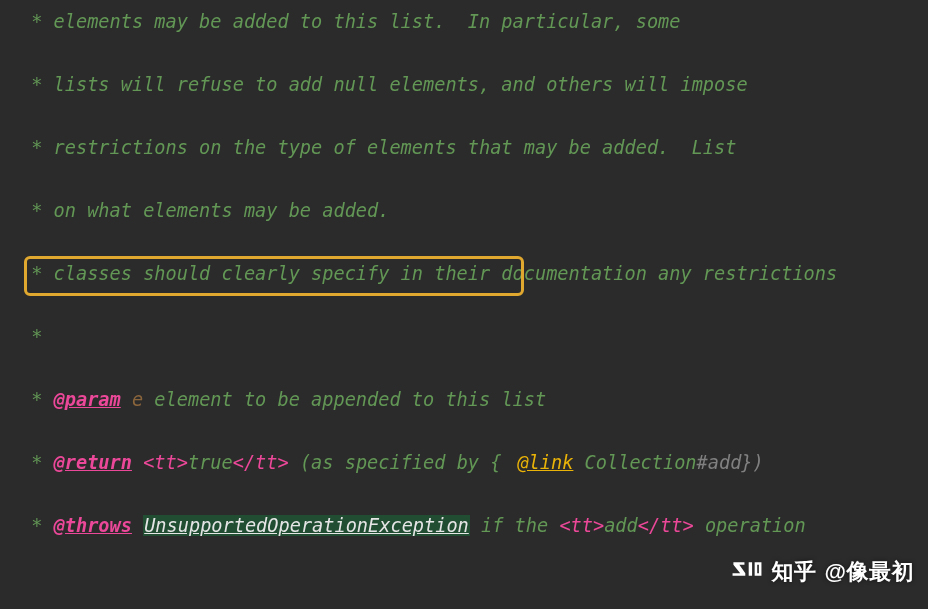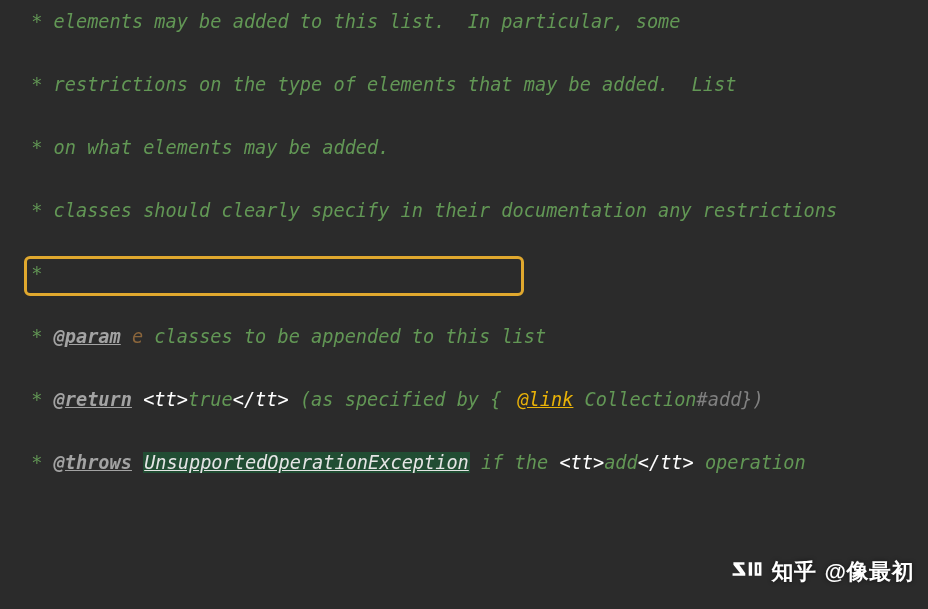--- a/index.html
+++ b/index.html
@@ -16,23 +16,23 @@
     padding: 6px 0 0 0;
     font-family: "Menlo", "Consolas", "DejaVu Sans Mono", monospace;
     font-style: italic;
     font-size: 18.6px;
     line-height: 31.5px;
     color: #6a9955;
     white-space: pre;
   }
   .line { display: block; padding-left: 20px; position: relative; }
   .c  { color: #629755; } 
-  .tg { color: #a3a3a3; font-weight: bold; text-decoration: underline; }
+  .tg { color: #ec4899; font-weight: bold; text-decoration: underline; }
   .pn { color: #8a653b; font-style: italic; } 
-  .tt { color: #ffffff; }
+  .tt { color: #ec4899; }
   .lk { color: #eab308; font-weight: normal; text-decoration: underline; margin-left: 16px; } 
   .hash { color: #808080; font-style: italic; margin-top: 32px; }
   .sel {
     background: #214d33; 
     text-decoration: underline;
     color: #e5e5e5;
     font-style: italic;
     padding: 0 1px;
   }
   .highlight-box {
@@ -59,25 +59,26 @@
     text-shadow: 0 0 4px rgba(0,0,0,0.6);
     margin-top: 44px;
   }
   .watermark svg { width: 34px; height: 20px; }
 </style>
 </head>
 <body>
 
 <div id="root">
   <pre class="code"><span class="line c"> * elements may be added to this list.  In particular, some</span>
+<span class="line c"> * lists will refuse to add null elements, and others will impose</span>
 <span class="line c"> * restrictions on the type of elements that may be added.  List</span>
 <span class="line c"> * on what elements may be added.</span>
 <span class="line c"> * classes should clearly specify in their documentation any restrictions</span>
 <span class="line c"> *</span>
-<span class="line"><span class="c"> * </span><span class="tg">@param</span><span class="c"> </span><span class="pn">e</span><span class="c"> classes to be appended to this list</span></span>
+<span class="line"><span class="c"> * </span><span class="tg">@param</span><span class="c"> </span><span class="pn">e</span><span class="c"> element to be appended to this list</span></span>
 <span class="line"><span class="c"> * </span><span class="tg">@return</span><span class="c"> </span><span class="tt">&lt;tt&gt;</span><span class="c">true</span><span class="tt">&lt;/tt&gt;</span><span class="c"> (as specified by {</span><span class="lk">@link</span><span class="c"> Collection</span><span class="hash">#add})</span></span>
 <span class="line"><span class="c"> * </span><span class="tg">@throws</span><span class="c"> </span><span class="sel">UnsupportedOperationException</span><span class="c"> if the </span><span class="tt">&lt;tt&gt;</span><span class="c">add</span><span class="tt">&lt;/tt&gt;</span><span class="c"> operation</span></span>
 
 
 
 
 
 
 
 

